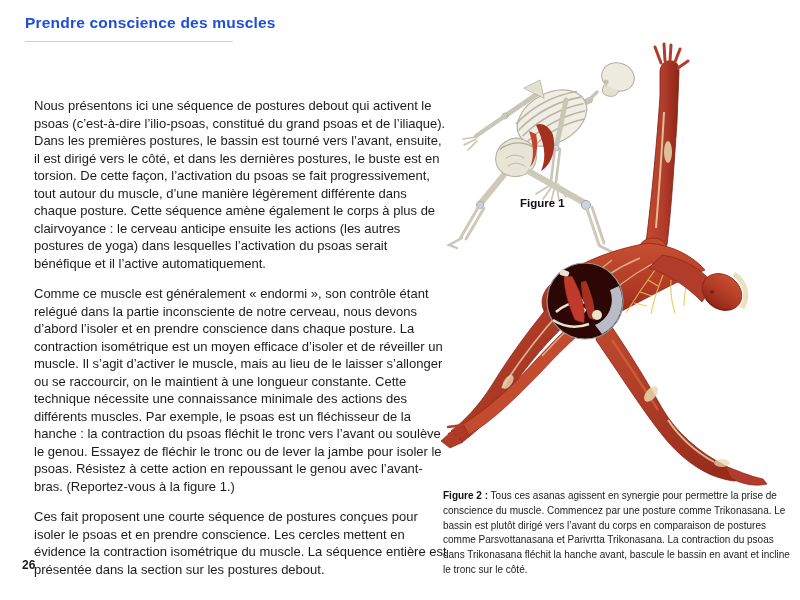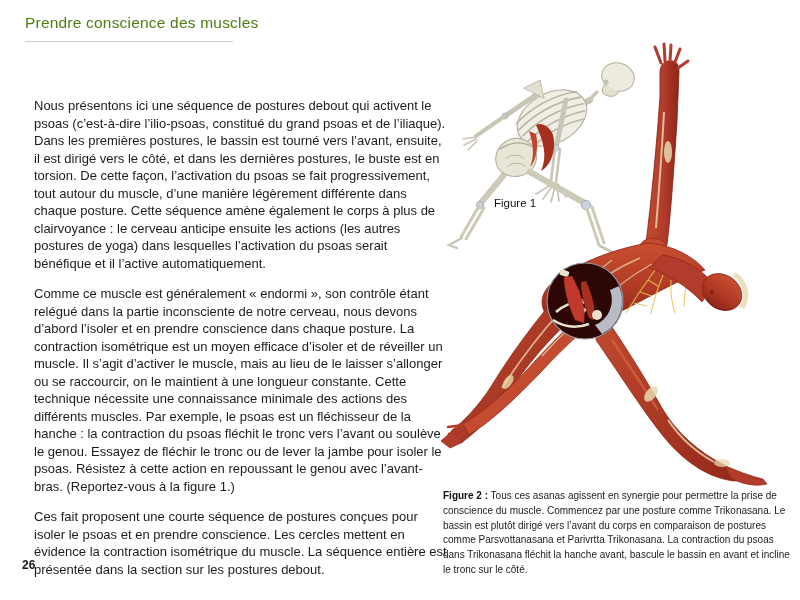--- a/index.html
+++ b/index.html
@@ -11,21 +11,21 @@
   }
   .page{
     position:relative;
     width:800px;height:600px;
     background:#ffffff;
     overflow:hidden;
   }
   .running-header{
     position:absolute;left:25px;top:14px;
     font-size:15.5px;letter-spacing:.2px;
-    color:#4d7c0f;font-weight:400;
+    color:#1d4ed8;font-weight:700;
   }
   .header-rule{
     position:absolute;left:25px;top:41px;
     width:208px;height:0;
     border-top:1px solid #cfcfcf;
   }
   .section-heading{
     position:absolute;left:25px;top:70px;
     font-size:13.5px;font-weight:bold;
     color:#9c1c30;letter-spacing:.1px;
@@ -35,22 +35,22 @@
     width:414px;
     font-size:13px;line-height:17.5px;
     color:#1c1c1c;
   }
   .body-column p{margin:0 0 13px 0;}
   .figure-panel{
     position:absolute;left:440px;top:40px;
     width:360px;height:452px;
   }
   .figure1-label{
-    position:absolute;left:494px;top:197px;
-    font-size:11.5px;font-weight:normal;color:#111;
+    position:absolute;left:520px;top:197px;
+    font-size:11.5px;font-weight:bold;color:#111;
   }
   .figure2-caption{
     position:absolute;left:443px;top:489px;
     width:355px;
     font-size:10px;line-height:14.8px;
     color:#222;
   }
   .figure2-caption .cap-label{font-weight:bold;color:#111;}
   .page-number{
     position:absolute;left:22px;top:558px;

